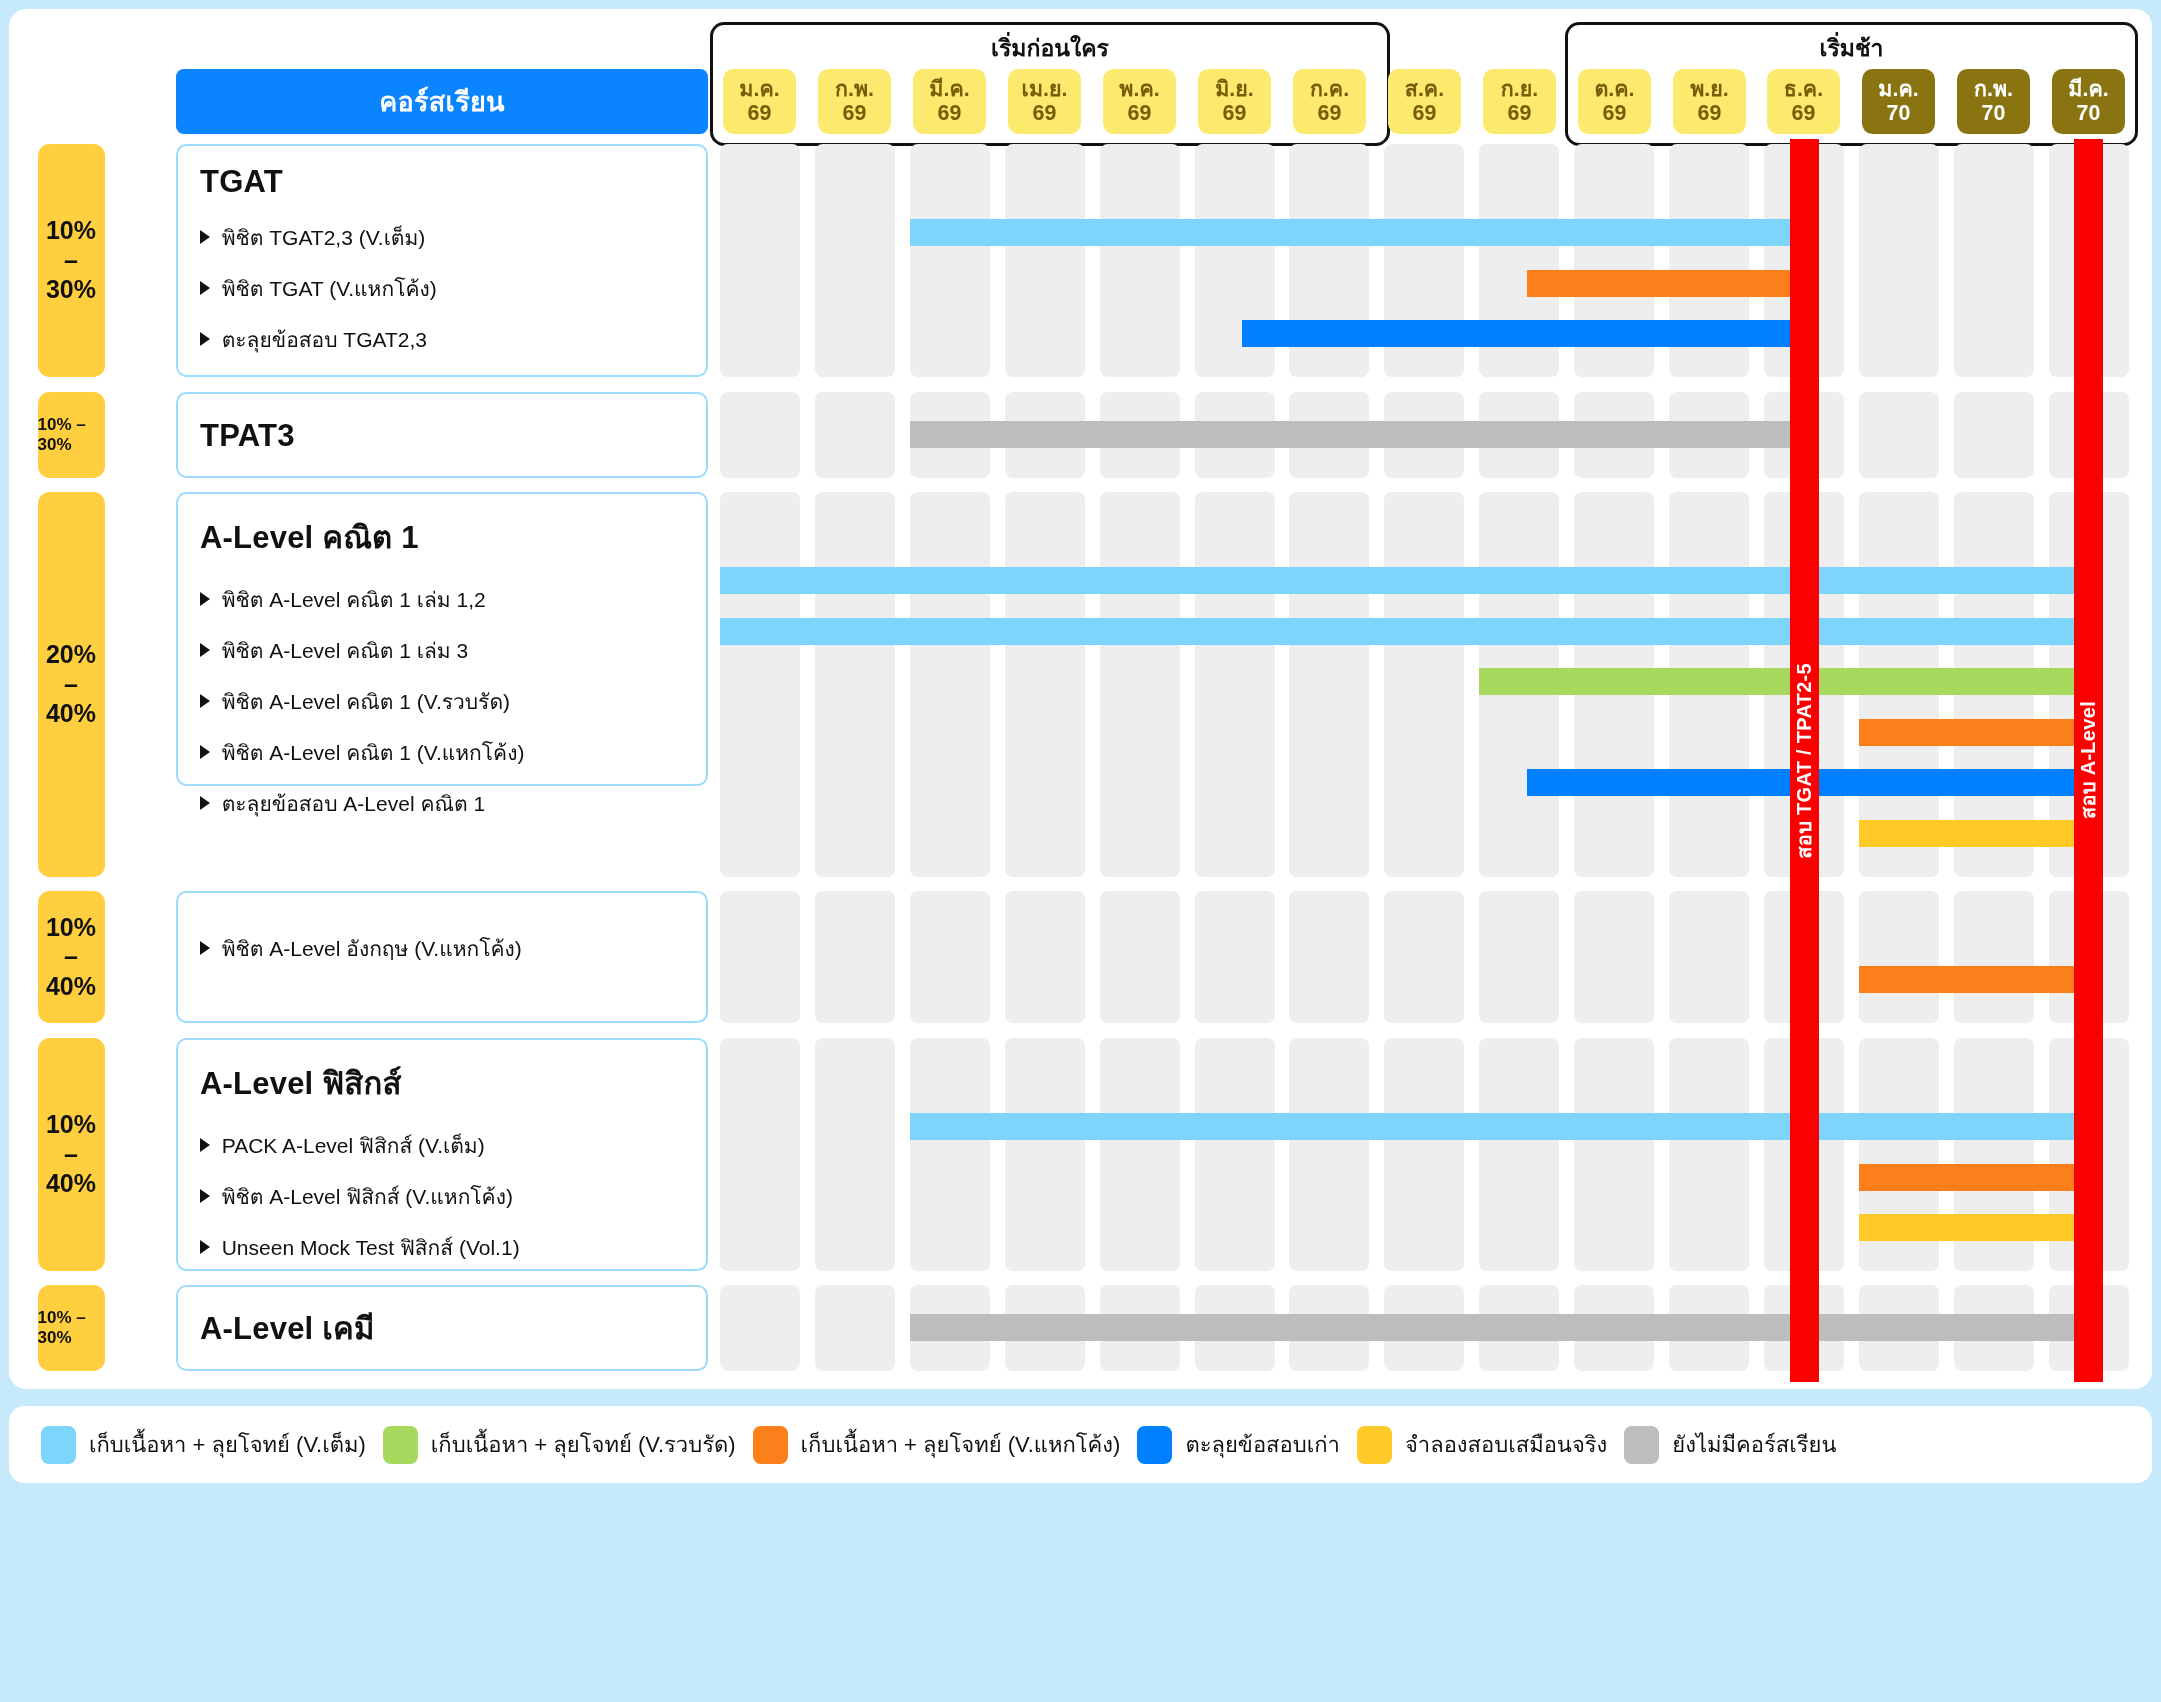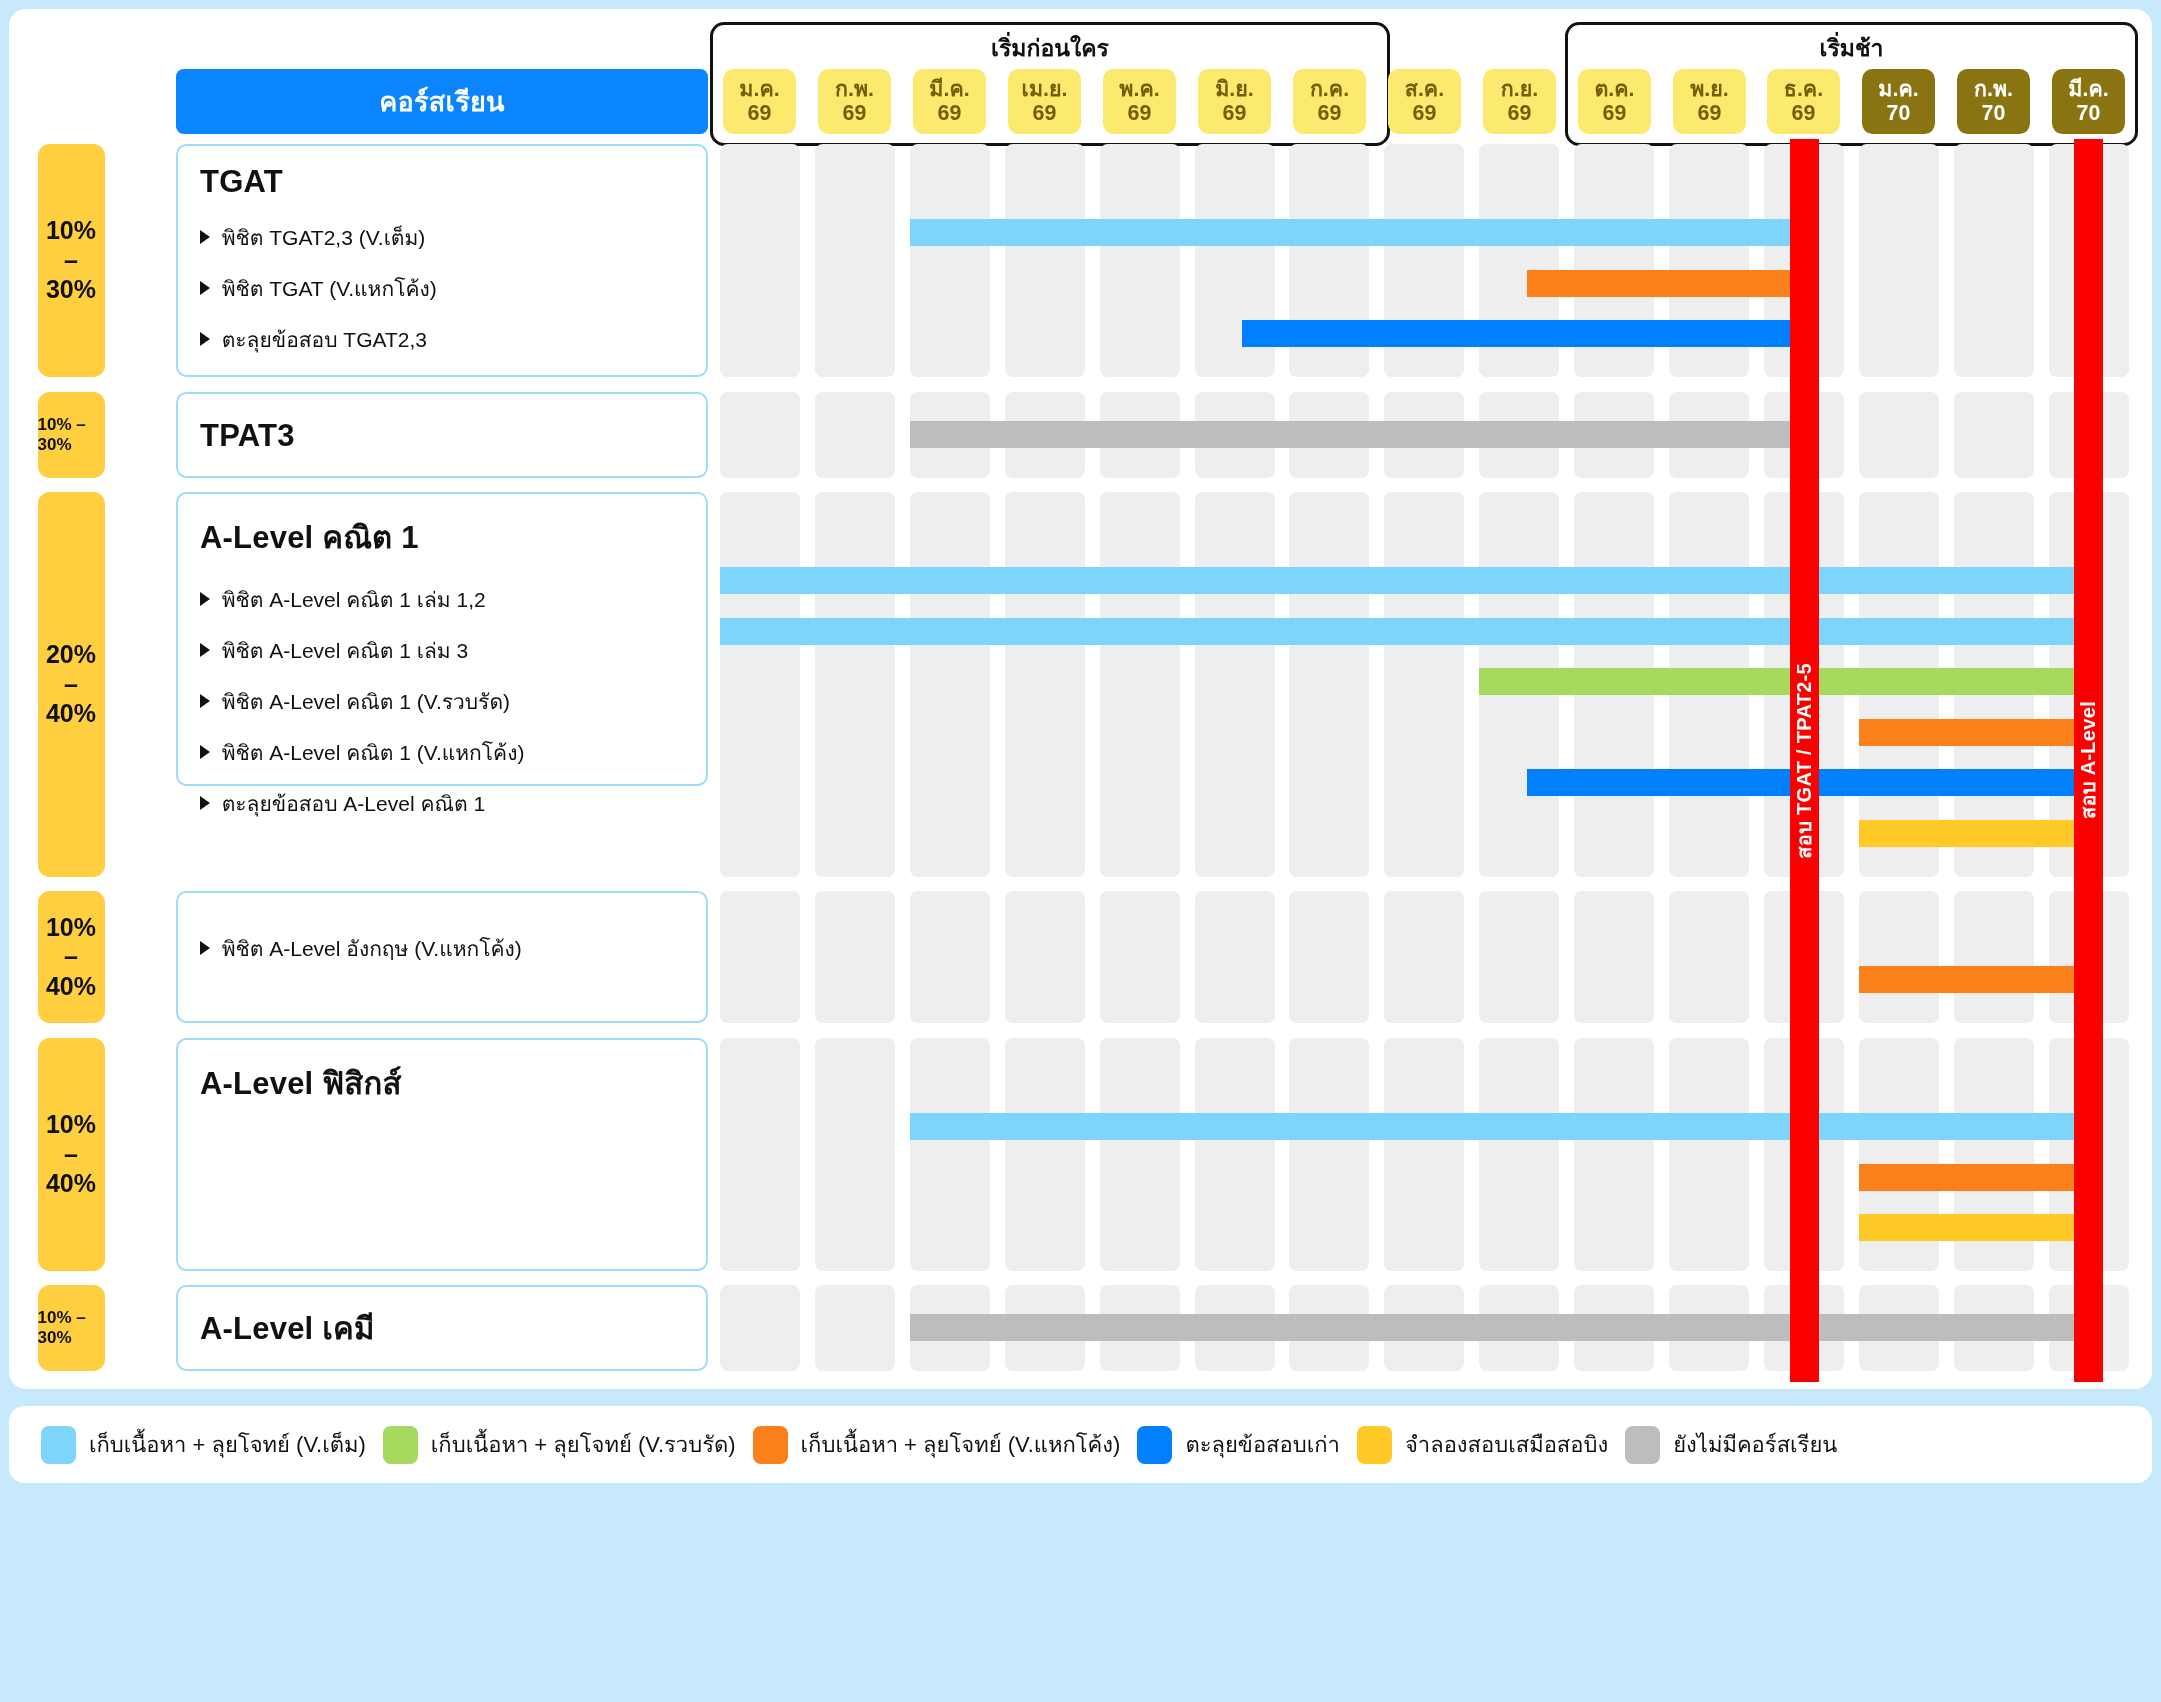--- a/index.html
+++ b/index.html
@@ -455,20 +455,34 @@
           </div>
         </div>
         <div class="group-row" style="top: 899px; height: 248px;">
           <div class="pct-badge" style="top: 0px; height: 233px;">
             <div>10%</div>
             <div>–</div>
             <div>40%</div>
           </div>
           <div class="subject-box" style="top: 0px; height: 233px;">
             <div class="subject-title">A-Level ฟิสิกส์</div>
+            <div class="course-list">
+              <div class="course-item">
+                <span class="tri"></span>
+                <span>PACK A-Level ฟิสิกส์ (V.เต็ม)</span>
+              </div>
+              <div class="course-item">
+                <span class="tri"></span>
+                <span>พิชิต A-Level ฟิสิกส์ (V.แหกโค้ง)</span>
+              </div>
+              <div class="course-item">
+                <span class="tri"></span>
+                <span>Unseen Mock Test ฟิสิกส์ (Vol.1)</span>
+              </div>
+            </div>
           </div>
           <div class="track" style="top: 0px; height: 233px;">
             <div class="col" style="left: 0px;"></div>
             <div class="col" style="left: 95px;"></div>
             <div class="col" style="left: 190px;"></div>
             <div class="col" style="left: 285px;"></div>
             <div class="col" style="left: 380px;"></div>
             <div class="col" style="left: 475px;"></div>
             <div class="col" style="left: 569px;"></div>
             <div class="col" style="left: 664px;"></div>
@@ -532,21 +546,21 @@
       <div class="legend-item">
         <div class="legend-swatch" style="background: rgb(251, 127, 27);"></div>
         <div class="legend-label">เก็บเนื้อหา + ลุยโจทย์ (V.แหกโค้ง)</div>
       </div>
       <div class="legend-item">
         <div class="legend-swatch" style="background: rgb(0, 128, 255);"></div>
         <div class="legend-label">ตะลุยข้อสอบเก่า</div>
       </div>
       <div class="legend-item">
         <div class="legend-swatch" style="background: rgb(255, 201, 40);"></div>
-        <div class="legend-label">จำลองสอบเสมือสอบิง</div>
+        <div class="legend-label">จำลองสอบเสมือนจริง</div>
       </div>
       <div class="legend-item">
         <div class="legend-swatch" style="background: rgb(189, 189, 189);"></div>
         <div class="legend-label">ยังไม่มีคอร์สเรียน</div>
       </div>
     </div>
 </div>
 
 
 </body></html>

